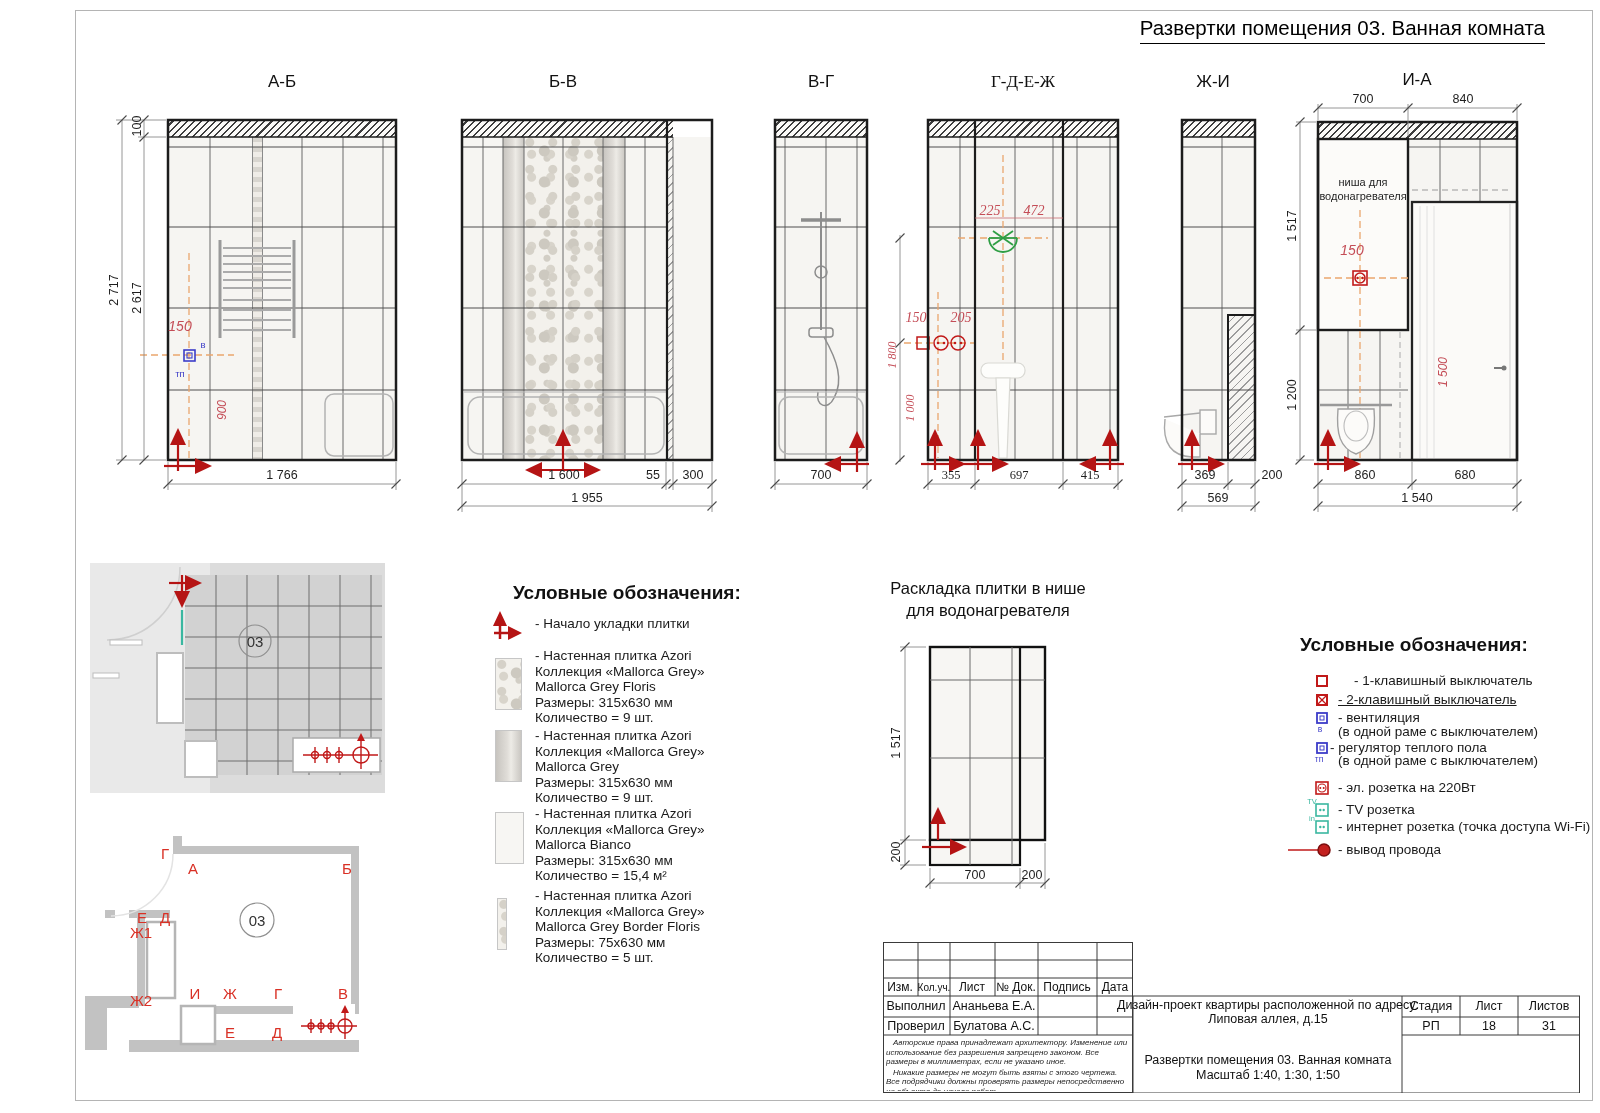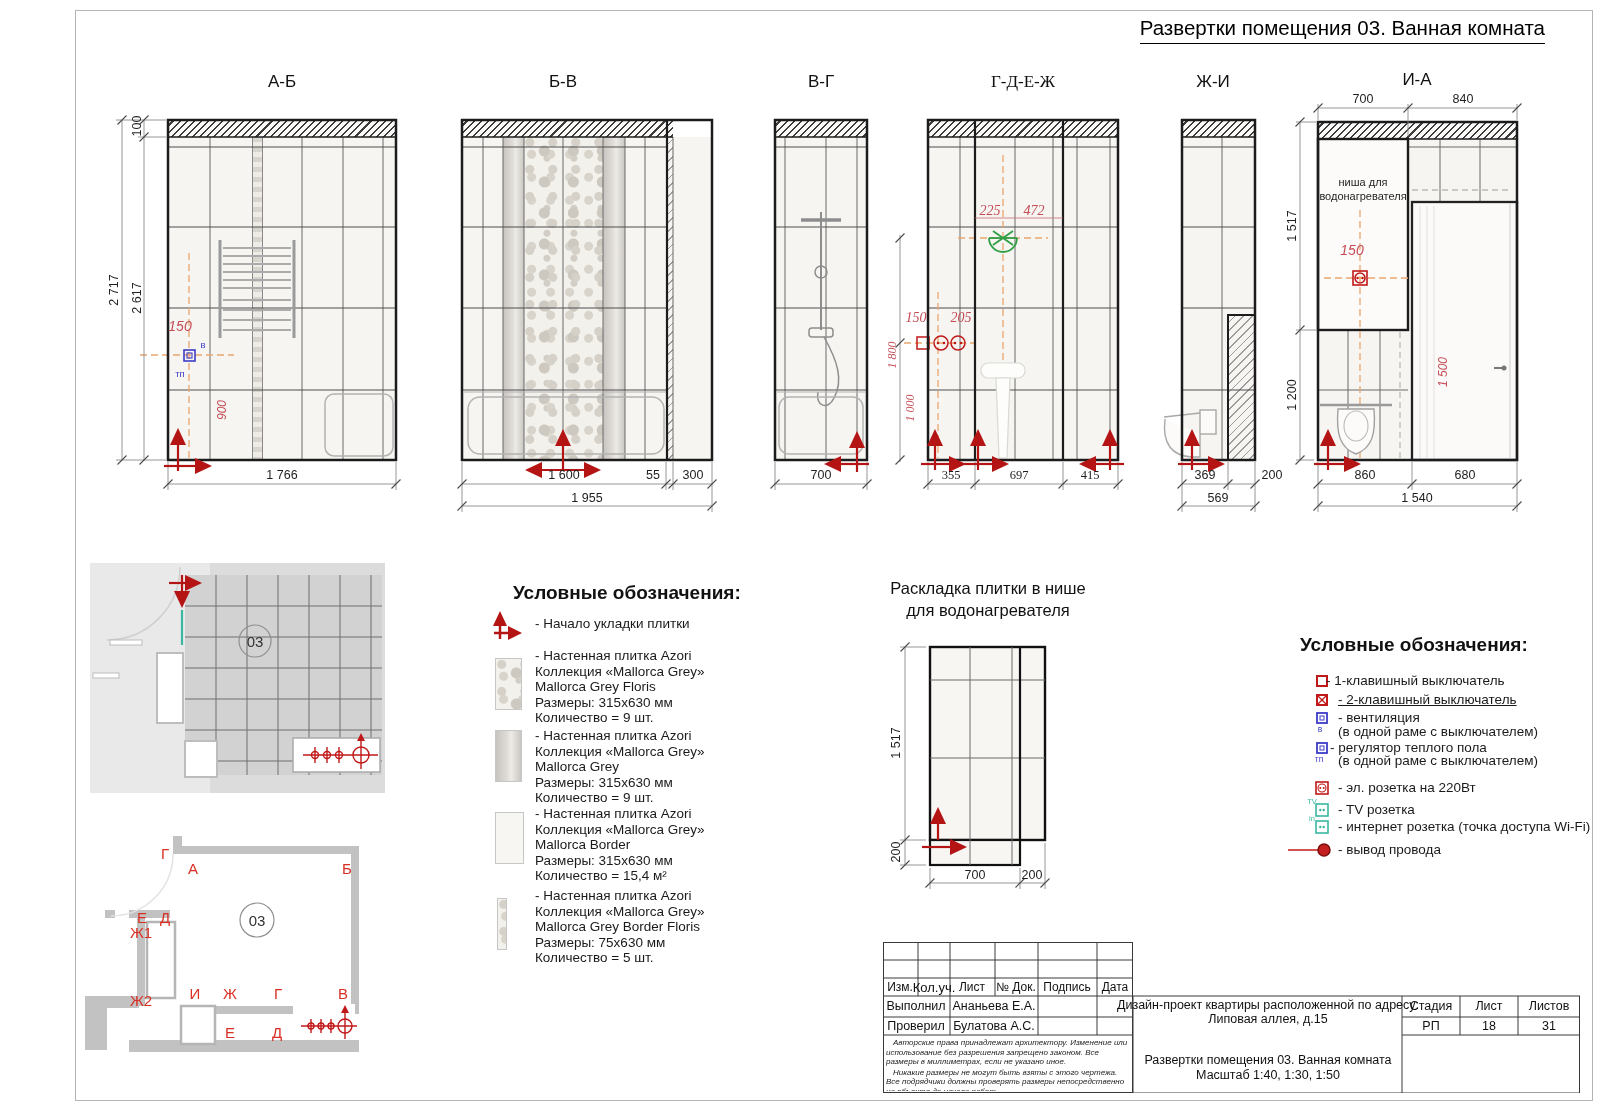--- a/index.html
+++ b/index.html
@@ -551,42 +551,42 @@
     <div>Коллекция «Mallorca Grey»</div>
     <div>Mallorca Grey</div>
     <div>Размеры: 315х630 мм</div>
     <div>Количество = 9 шт.</div>
   </div>
 
   <div class="sw" style="left:15px;top:232px;width:29px;height:52px;background:#f7f6f3;"></div>
   <div class="lg-block" style="left:55px;top:226px;">
     <div>- Настенная плитка Azori</div>
     <div>Коллекция «Mallorca Grey»</div>
-    <div>Mallorca Border</div>
+    <div>Mallorca Bianco</div>
     <div>Размеры: 315х630 мм</div>
     <div>Количество = 15,4 м²</div>
   </div>
 
   <div class="sw flor" style="left:17px;top:318px;width:10px;height:52px;"></div>
   <div class="lg-block" style="left:55px;top:308px;">
     <div>- Настенная плитка Azori</div>
     <div>Коллекция «Mallorca Grey»</div>
     <div>Mallorca Grey Border Floris</div>
     <div>Размеры: 75х630 мм</div>
     <div>Количество = 5 шт.</div>
   </div>
 
 </div>
 
 <div class="abs" style="left:1270px;top:630px;width:330px;height:250px;">
   <span class="lg-title" style="left:30px;top:4px;">Условные обозначения:</span>
   <svg class="ov" style="left:44px;top:43px;" width="16" height="16">
       <rect x="3" y="3" width="10" height="10" fill="#fff" stroke="#c11919" stroke-width="2"></rect>
     </svg>
-  <span class="lg-line" style="left:56px;top:43px;text-align:center;">- 1-клавишный выключатель</span>
+  <span class="lg-line" style="left:84px;top:43px;text-align:center;">- 1-клавишный выключатель</span>
   <svg class="ov" style="left:44px;top:62px;" width="16" height="16">
       <rect x="3" y="3" width="10" height="10" fill="#fff" stroke="#c11919" stroke-width="2"></rect>
       <line x1="4" y1="4" x2="12" y2="12" stroke="#c11919" stroke-width="1.2"></line>
       <line x1="12" y1="4" x2="4" y2="12" stroke="#c11919" stroke-width="1.2"></line>
     </svg>
   <span class="lg-line" style="left:68px;top:62px;text-decoration:underline;">- 2-клавишный выключатель</span>
   <svg class="ov" style="left:44px;top:80px;" width="16" height="16">
       <rect x="3" y="3" width="10" height="10" fill="none" stroke="#3c3cc8" stroke-width="1.8"></rect>
       <rect x="6" y="6" width="4" height="4" fill="none" stroke="#3c3cc8" stroke-width="1"></rect>
     </svg>
@@ -747,21 +747,21 @@
       <line x1="519" y1="54" x2="519" y2="151"></line>
       <line x1="577" y1="54" x2="577" y2="93"></line>
         <line x1="635" y1="54" x2="635" y2="93"></line>
       <line x1="519" y1="75" x2="697" y2="75"></line>
         <line x1="519" y1="93" x2="697" y2="93"></line>
       <line x1="250" y1="151" x2="697" y2="151"></line>
         <line x1="696.5" y1="54" x2="696.5" y2="151"></line>
     </g>
   </svg>
   <span class="tb-small" style="left:17px;top:45px;">Изм.</span>
-  <span class="tb-small" style="left:51px;top:45px;font-size:13px;">Кол.уч.</span>
+  <span class="tb-small" style="left:51px;top:45px;font-size:10px;">Кол.уч.</span>
   <span class="tb-small" style="left:89px;top:45px;">Лист</span>
   <span class="tb-small" style="left:133px;top:45px;">№ Док.</span>
   <span class="tb-small" style="left:184px;top:45px;">Подпись</span>
   <span class="tb-small" style="left:232px;top:45px;">Дата</span>
   <span class="tb-txt" style="left:33px;top:64px;">Выполнил</span>
   <span class="tb-txt" style="left:111px;top:64px;">Ананьева Е.А.</span>
   <span class="tb-txt" style="left:33px;top:84px;">Проверил</span>
   <span class="tb-txt" style="left:111px;top:84px;">Булатова А.С.</span>
   <div class="abs" style="left:3px;top:96px;width:244px;height:53px;overflow:hidden;">
     <p class="tb-note">Авторские права принадлежат архитектору. Изменение или использование без разрешения запрещено законом. Все размеры в миллиметрах, если не указано иное.</p>

